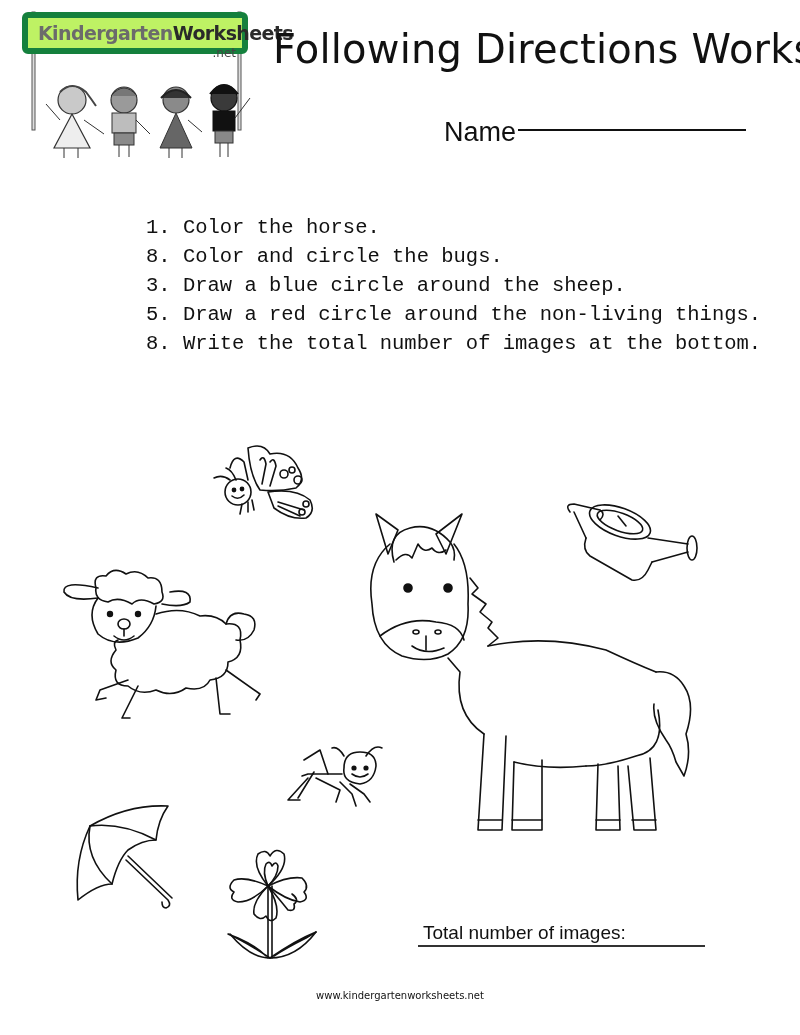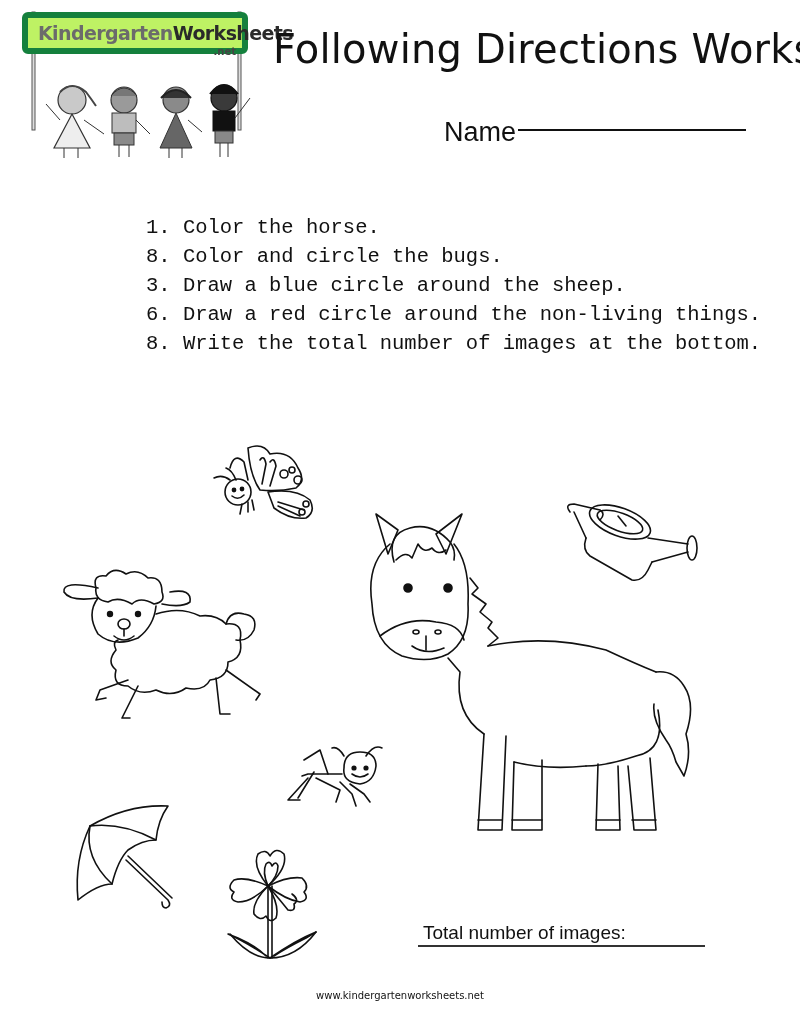--- a/index.html
+++ b/index.html
@@ -5,21 +5,21 @@
   html, body { margin: 0; padding: 0; background: #ffffff; }
   body { width: 800px; height: 1035px; position: relative; overflow: hidden; font-family: "DejaVu Sans", sans-serif; color: #111; }
   .abs { position: absolute; }
 
   
   .logo { left: 16px; top: 10px; width: 240px; height: 150px; }
   .logo-sign { position: absolute; left: 6px; top: 2px; width: 226px; height: 42px; border: 6px solid #15803d; border-radius: 6px; background: #bef264; box-sizing: border-box; }
   .logo-text { position: absolute; left: 10px; top: 4px; font-family: "DejaVu Sans", sans-serif; font-size: 19px; font-weight: bold; letter-spacing: -0.6px; white-space: nowrap; }
   .logo-text .k { color: #6b6b6b; }
   .logo-text .w { color: #2a2a2a; }
-  .logo-net { position: absolute; right: 6px; top: 28px; font-size: 10px; font-weight: bold; color: #444; text-align: right; }
+  .logo-net { position: absolute; right: 6px; top: 28px; font-size: 12px; font-weight: normal; color: #444; text-align: right; }
   .logo-kids { position: absolute; left: 0; top: 0; }
 
   
   .title { left: 273px; top: 26px; font-family: "DejaVu Sans", sans-serif; font-size: 40px; font-weight: normal; letter-spacing: 0.2px; color: #111; white-space: nowrap; }
 
   
   .name-row { left: 444px; top: 117px; font-family: "Liberation Sans", sans-serif; font-size: 27px; white-space: nowrap; display: flex; align-items: center; }
   .name-line { display: inline-block; width: 228px; height: 0; border-bottom: 2px solid #111; margin-left: 2px; margin-bottom: 5px; }
 
   
@@ -88,21 +88,21 @@
 
 <div class="abs name-row">
   <span>Name</span>
   <span class="name-line"></span>
 </div>
 
 <ol class="abs directions">
   <li>1. Color the horse.</li>
   <li>8. Color and circle the bugs.</li>
   <li>3. Draw a blue circle around the sheep.</li>
-  <li>6. Draw a red circle around the non-living things.</li>
+  <li>5. Draw a red circle around the non-living things.</li>
   <li>8. Write the total number of images at the bottom.</li>
 </ol>
 
 <div class="art" style="left:208px; top:440px;">
   <svg width="110" height="90" viewBox="0 0 110 90">
     <path d="M40 8 Q55 2 62 14 Q82 10 90 28 Q98 40 88 48 Q70 52 52 50 Q42 36 40 8 Z"></path>
     <path d="M60 52 Q88 48 102 60 Q108 72 98 78 Q82 80 66 68 Z"></path>
     <path d="M22 28 Q26 12 36 22 L40 40"></path>
     <path d="M52 20 Q56 14 58 24 L54 44"></path>
     <path d="M62 22 Q66 16 68 26 L62 46"></path>

